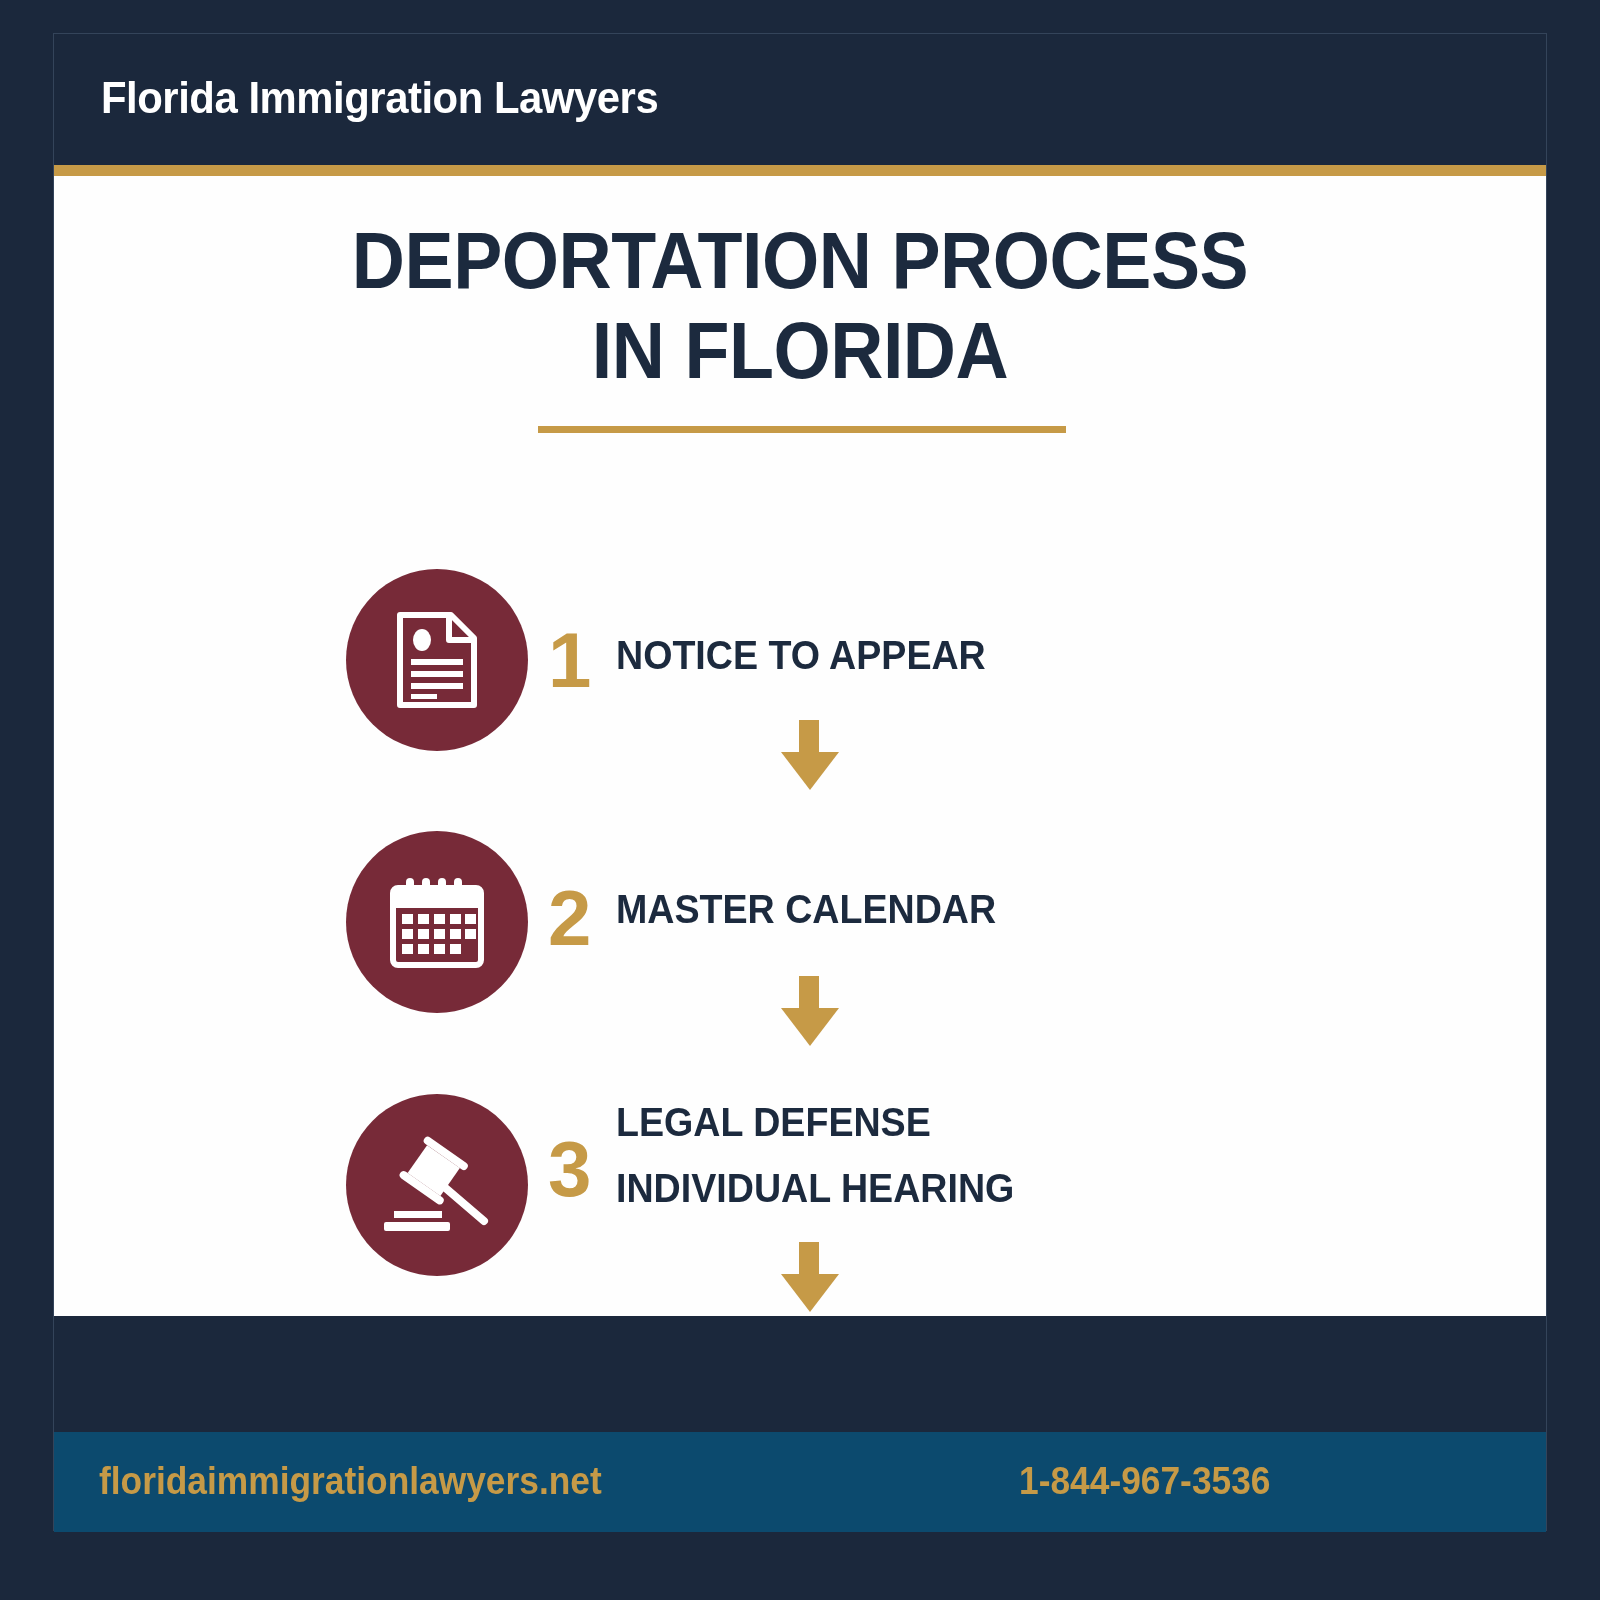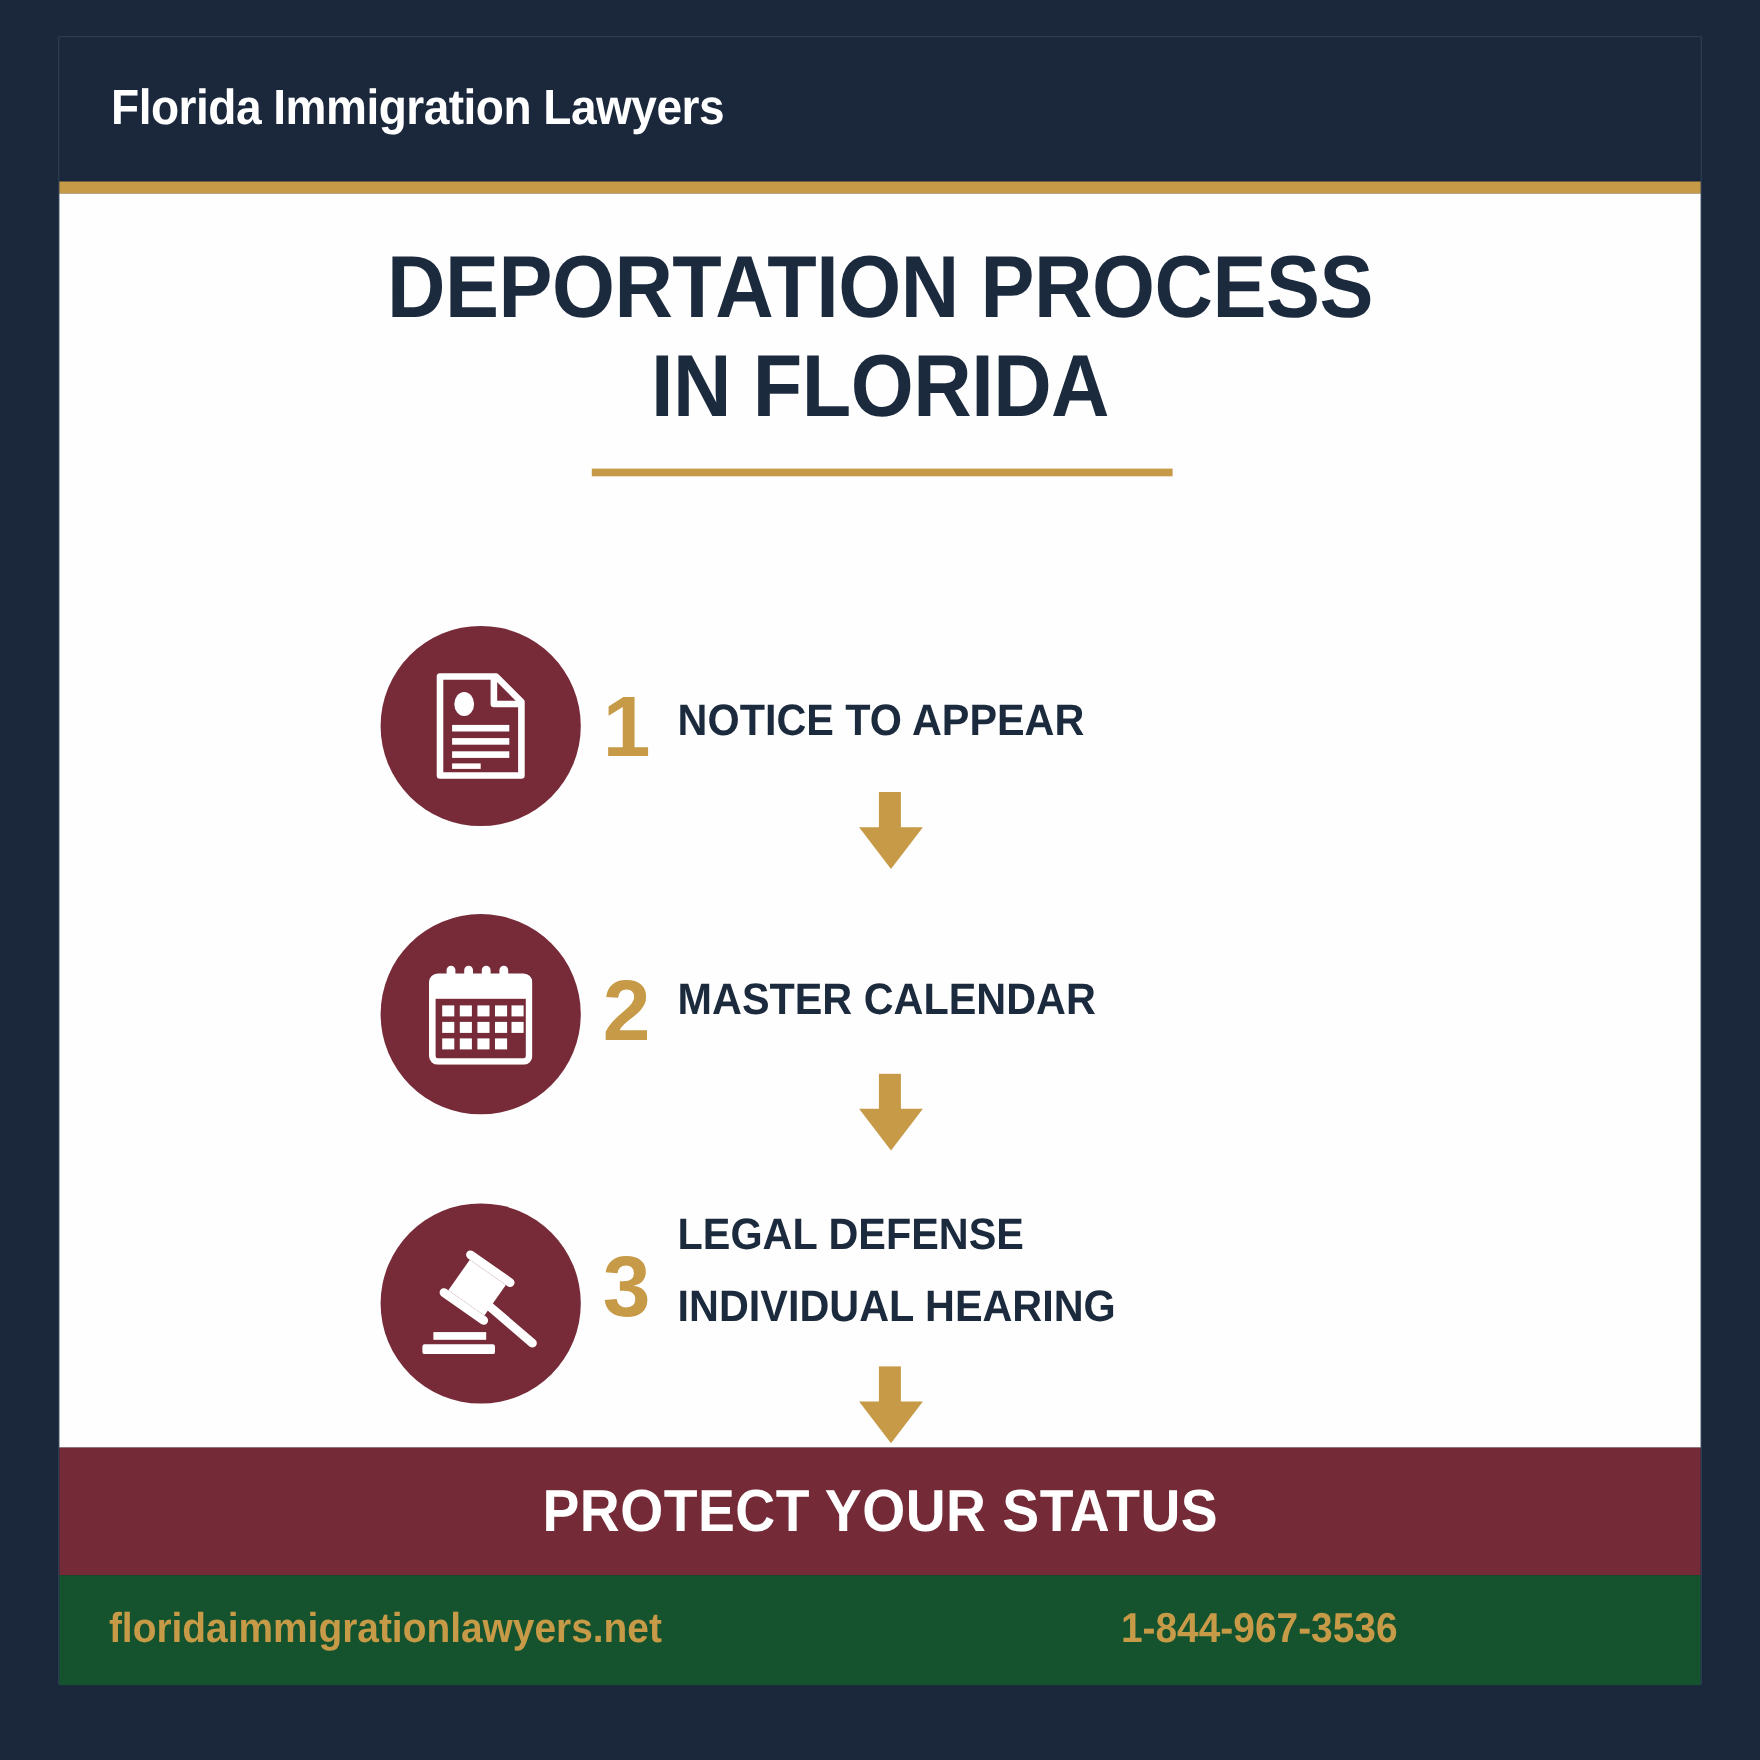--- a/index.html
+++ b/index.html
@@ -61,21 +61,21 @@
     .arrow3 { top: 1066px; }
 
     .banner {
       position: absolute; left: 0; top: 1282px; width: 100%; height: 116px; background: #742a37;
       display: flex; align-items: center; justify-content: center;
     }
     .banner span {
       font-size: 54px; font-weight: bold; color: #ffffff; letter-spacing: 0.5px;
       transform: scaleX(0.93); display: inline-block;
     }
-    .footer { position: absolute; left: 0; top: 1398px; width: 100%; height: 100px; background: #14532d; }
+    .footer { position: absolute; left: 0; top: 1398px; width: 100%; height: 100px; background: #0c4a6e; }
     .footer .url {
       position: absolute; left: 45px; top: 28px; font-size: 38px; font-weight: bold; color: #c69a47;
       transform: scaleX(0.93); transform-origin: left center; white-space: nowrap;
     }
     .footer .phone {
       position: absolute; left: 965px; top: 28px; font-size: 38px; font-weight: bold; color: #c69a47;
       transform: scaleX(0.93); transform-origin: left center; white-space: nowrap;
     }
   </style>
 </head>
@@ -168,21 +168,18 @@
       <div class="label">LEGAL DEFENSE</div>
       <div class="label label2">INDIVIDUAL HEARING</div>
     </div>
 
     <svg class="arrow arrow3" viewBox="0 0 60 72">
       <rect x="19" y="0" width="20" height="34" fill="#c69a47"></rect>
       <polygon points="1,32 59,32 30,70" fill="#c69a47"></polygon>
     </svg>
   </div>
 
-  <div class="banner">
-    <span>PROTECT YOUR STATUS</span>
-  </div>
 
   <div class="footer">
     <div class="url">floridaimmigrationlawyers.net</div>
     <div class="phone">1-844-967-3536</div>
   </div>
 </div>
 
 </body></html>

